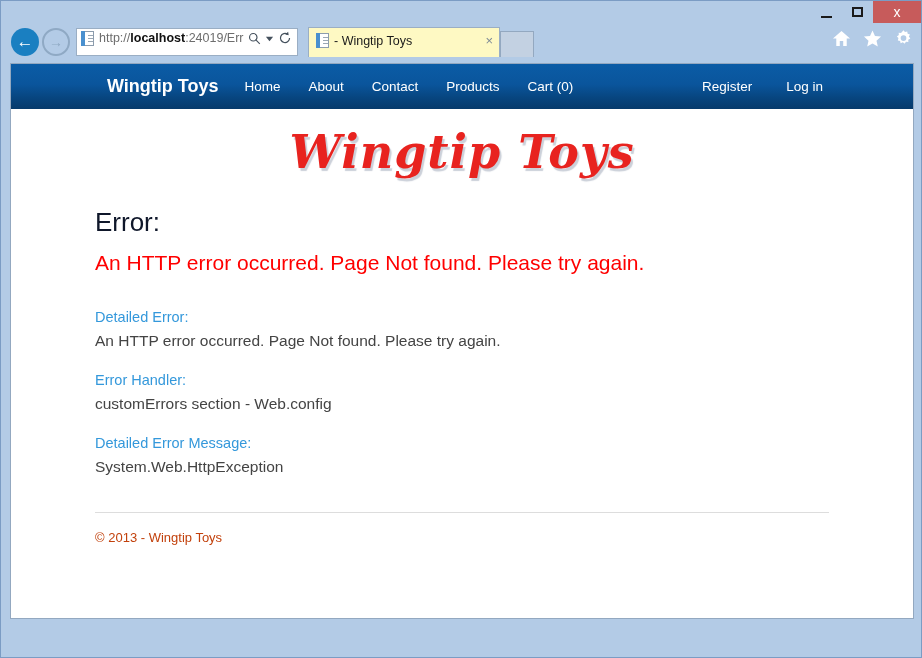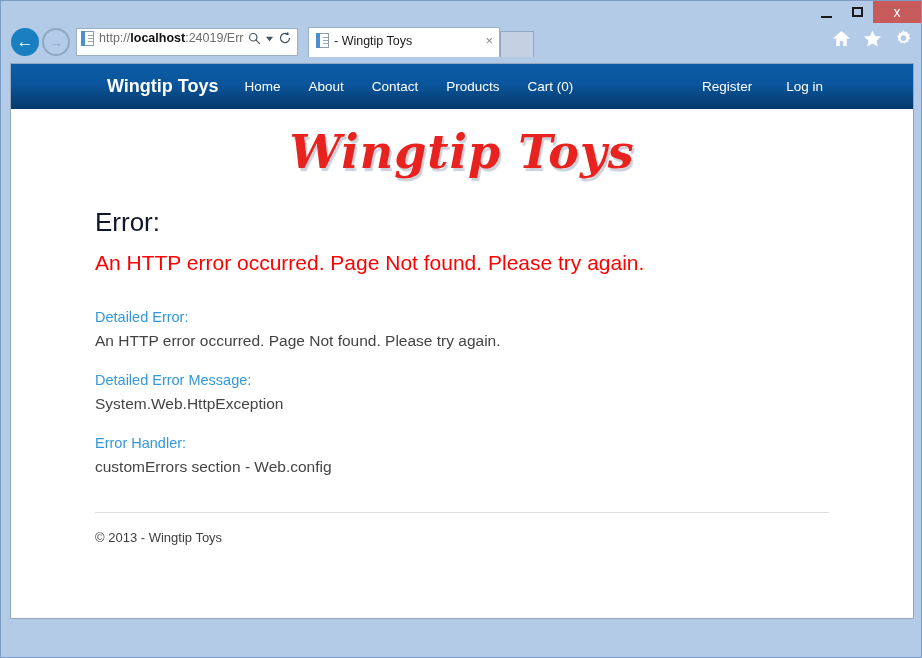--- a/index.html
+++ b/index.html
@@ -135,21 +135,21 @@
   #tabstrip {
     display: flex;
     align-items: flex-end;
     margin-left: 10px;
     height: 30px;
     flex: 1 1 auto;
   }
   #tab-active {
     height: 30px;
     width: 192px;
-    background: #ffffff;
+    background: #fef9c3;
     border: 1px solid #9aaec4;
     border-bottom: none;
     display: flex;
     align-items: center;
     padding: 0 6px 4px 7px;
   }
   #tab-title {
     flex: 1 1 auto;
     font-size: 12.5px;
     color: #1a1a1a;
@@ -285,21 +285,21 @@
   #detail-first { margin-top: 34px; }
 
   #footer-rule {
     border: none;
     border-top: 1px solid #dddddd;
     margin: 36px 84px 0 84px;
   }
   #footer-text {
     margin: 17px 84px 0 84px;
     font-size: 13px;
-    color: #404040;
+    color: #c2410c;
   }
 </style>
 </head>
 <body>
 
 <div id="window">
 
   <div id="titlebar">
     <div id="win-controls">
       <div class="win-btn min">
@@ -397,28 +397,28 @@
       <div id="error-area">
         <h1 id="error-heading">Error:</h1>
         <p id="error-message">An HTTP error occurred. Page Not found. Please try again.</p>
 
         <div class="detail-block" id="detail-first">
           <p class="detail-label">Detailed Error:</p>
           <p class="detail-value">An HTTP error occurred. Page Not found. Please try again.</p>
         </div>
 
         <div class="detail-block">
+          <p class="detail-label">Error Handler:</p>
+          <p class="detail-value">customErrors section - Web.config</p>
+        </div>
+
+        <div class="detail-block">
           <p class="detail-label">Detailed Error Message:</p>
           <p class="detail-value">System.Web.HttpException</p>
         </div>
-
-        <div class="detail-block">
-          <p class="detail-label">Error Handler:</p>
-          <p class="detail-value">customErrors section - Web.config</p>
-        </div>
       </div>
 
       <hr id="footer-rule">
       <div id="footer-text">© 2013 - Wingtip Toys</div>
 
     </div>
   </div>
 </div>
 
 </body></html>

